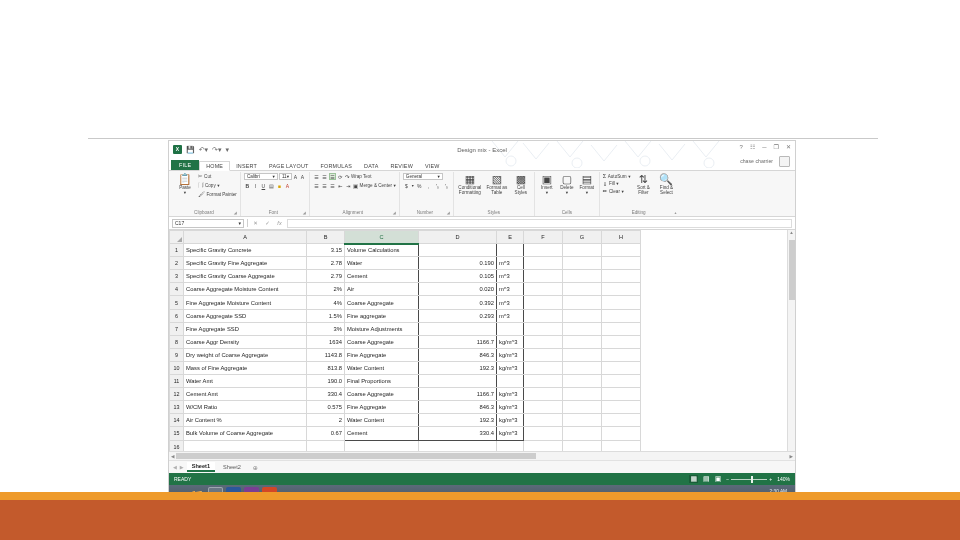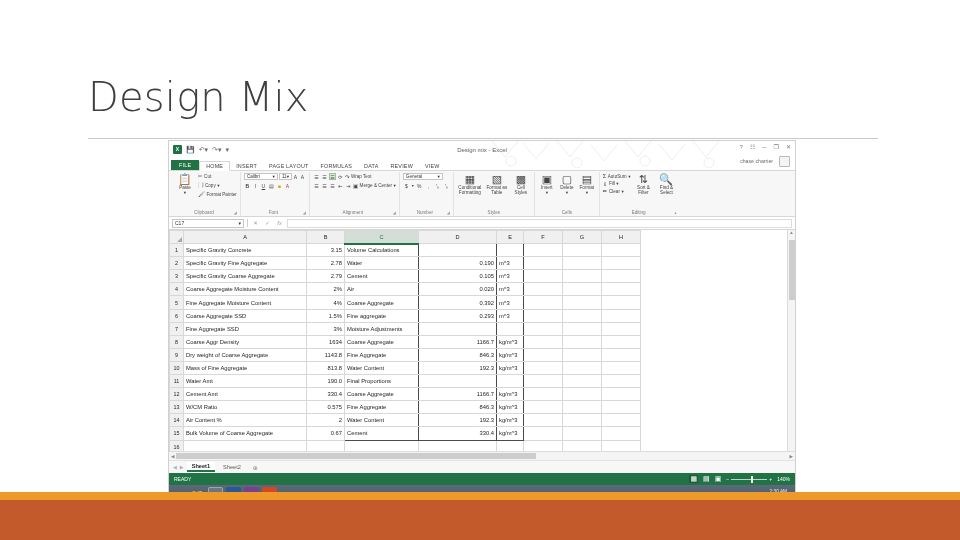--- a/index.html
+++ b/index.html
@@ -232,21 +232,20 @@
     margin-left: auto; display: flex; align-items: center; gap: 4px;
     font-size: 5px; color: #e8eef3; padding-right: 3px;
   }
   .tray-clock { text-align: center; line-height: 1.25; font-size: 4.8px; }
 </style>
 </head>
 <body>
 
 <div class="slide">
 
-  <div class="slide-title">Design Mix</div>
   <div class="title-rule"></div>
 
   <div class="excel-shot">
 
     <div class="xl-titlebar">
       <div class="qat">
         <span class="xl-logo-sm">X</span>
         <span class="qat-ico qat-save">💾</span>
         <span class="qat-ico">↶▾</span>
         <span class="qat-ico">↷▾</span>

